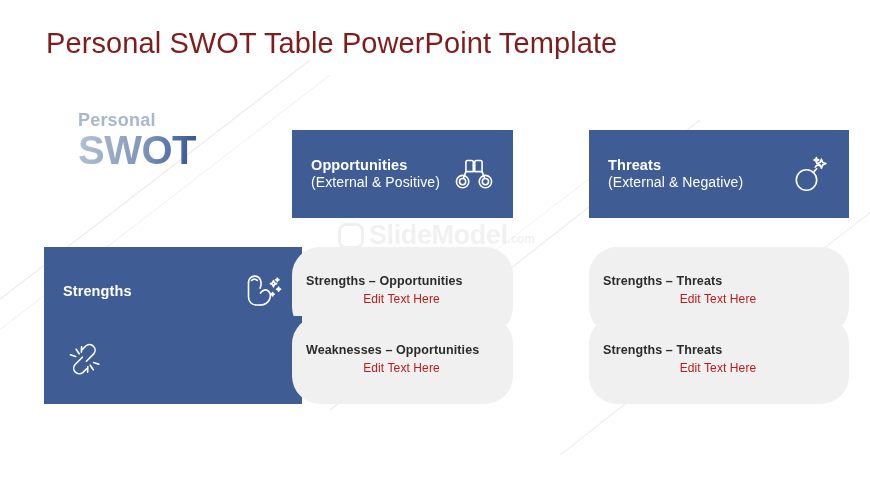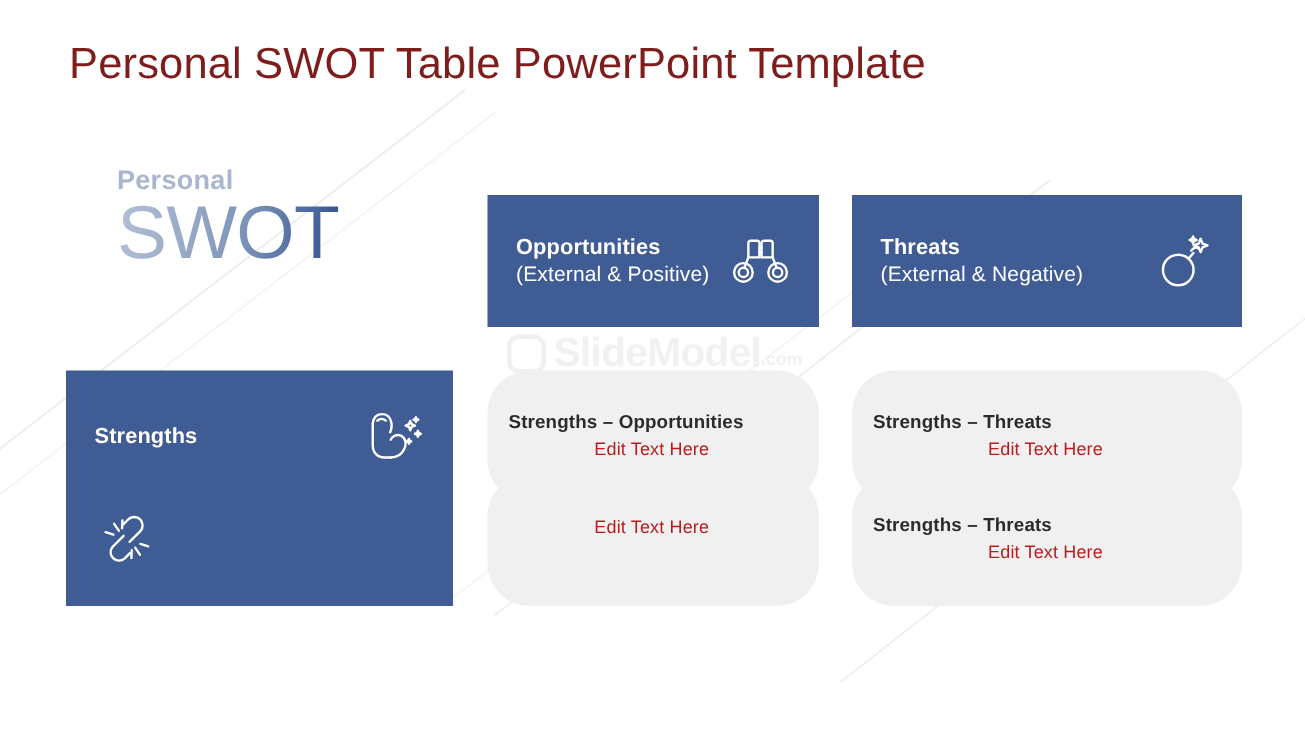--- a/index.html
+++ b/index.html
@@ -46,22 +46,22 @@
   }
   .logo-personal {
     font-size: 18px;
     font-weight: bold;
     color: #a9b7ce;
     letter-spacing: 0.2px;
     line-height: 1;
     margin-bottom: 3px;
   }
   .logo-swot {
-    font-size: 50px;
-    font-weight: normal;
+    font-size: 40px;
+    font-weight: bold;
     line-height: 0.92;
     letter-spacing: -0.5px;
     background: linear-gradient(100deg, #b4c1d6 0%, #9aabc6 30%, #7b92b8 58%, #4d6aa3 82%, #35518c 100%);
     -webkit-background-clip: text;
     background-clip: text;
     color: transparent;
     -webkit-text-fill-color: transparent;
   }
 
   
@@ -115,22 +115,22 @@
   .cell-blue { background: #3f5c95; }
   .cell-gray { background: #f0f0f0; border-radius: 28px; }
   .cell-empty { background: transparent; }
 
   
   .r0 { top: 0px;   height: 88px; }
   .r1 { top: 93px;  height: 88px; margin-top: 24px; }
   .r2 { top: 186px; height: 88px; }
 
   .c0 { left: 0px;   width: 258px; }
-  .c1 { left: 281px; width: 221px; }
-  .c2 { left: 524px; width: 260px; }
+  .c1 { left: 248px; width: 221px; }
+  .c2 { left: 545px; width: 260px; }
 
   
   .label-cell {
     display: flex;
     align-items: center;
     justify-content: space-between;
     padding: 0 18px 0 19px;
     height: 100%;
   }
   .label-text { color: #ffffff; }
@@ -297,20 +297,21 @@
           <path d="M27.2 24.2 l3.1 4.6"></path>
           <path d="M30.6 21.6 l5.2 1.6"></path>
           <path d="M24.8 25.8 l-0.2 5.3"></path>
         </svg>
       </div>
     </div>
   </div>
 
   <div class="cell cell-gray r2 c1">
     <div class="content-cell">
+      <div class="content-title">Weaknesses  – Opportunities</div>
       <div class="content-sub">Edit Text Here</div>
     </div>
   </div>
 
   <div class="cell cell-gray r2 c2">
     <div class="content-cell">
       <div class="content-title">Strengths  – Threats</div>
       <div class="content-sub">Edit Text Here</div>
     </div>
   </div>

